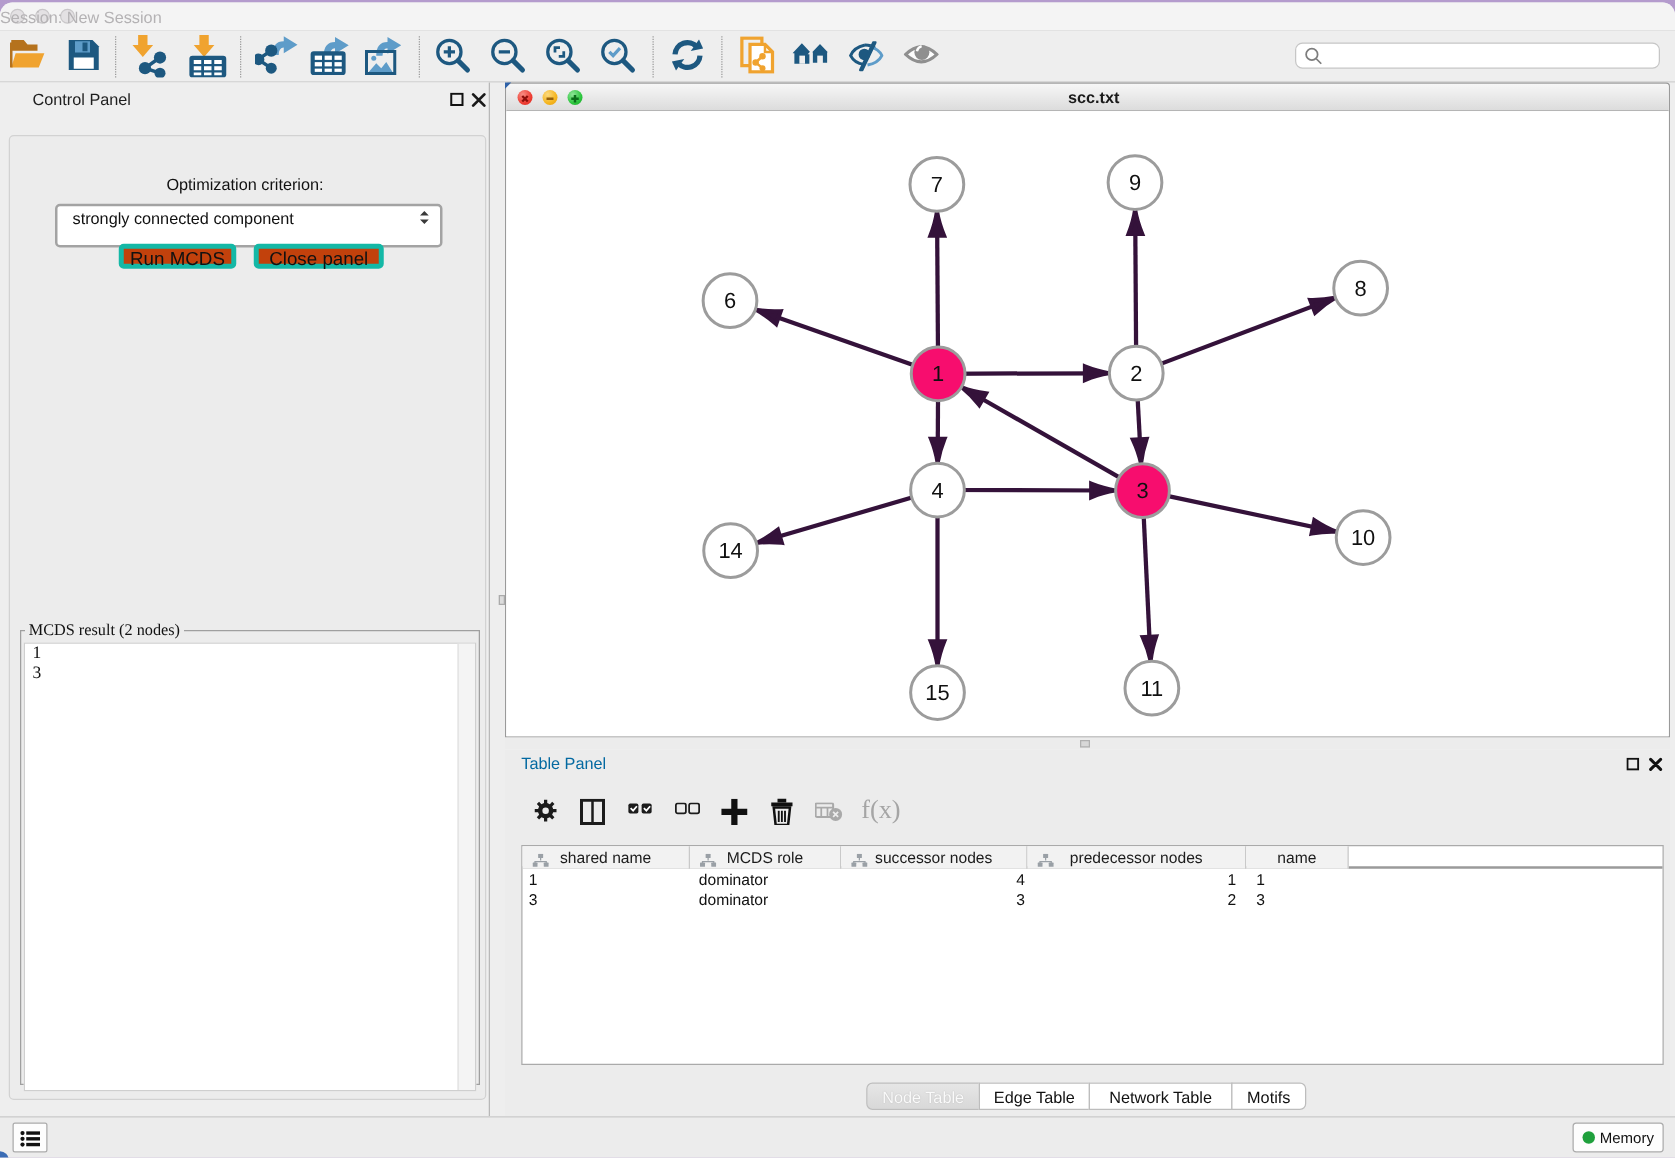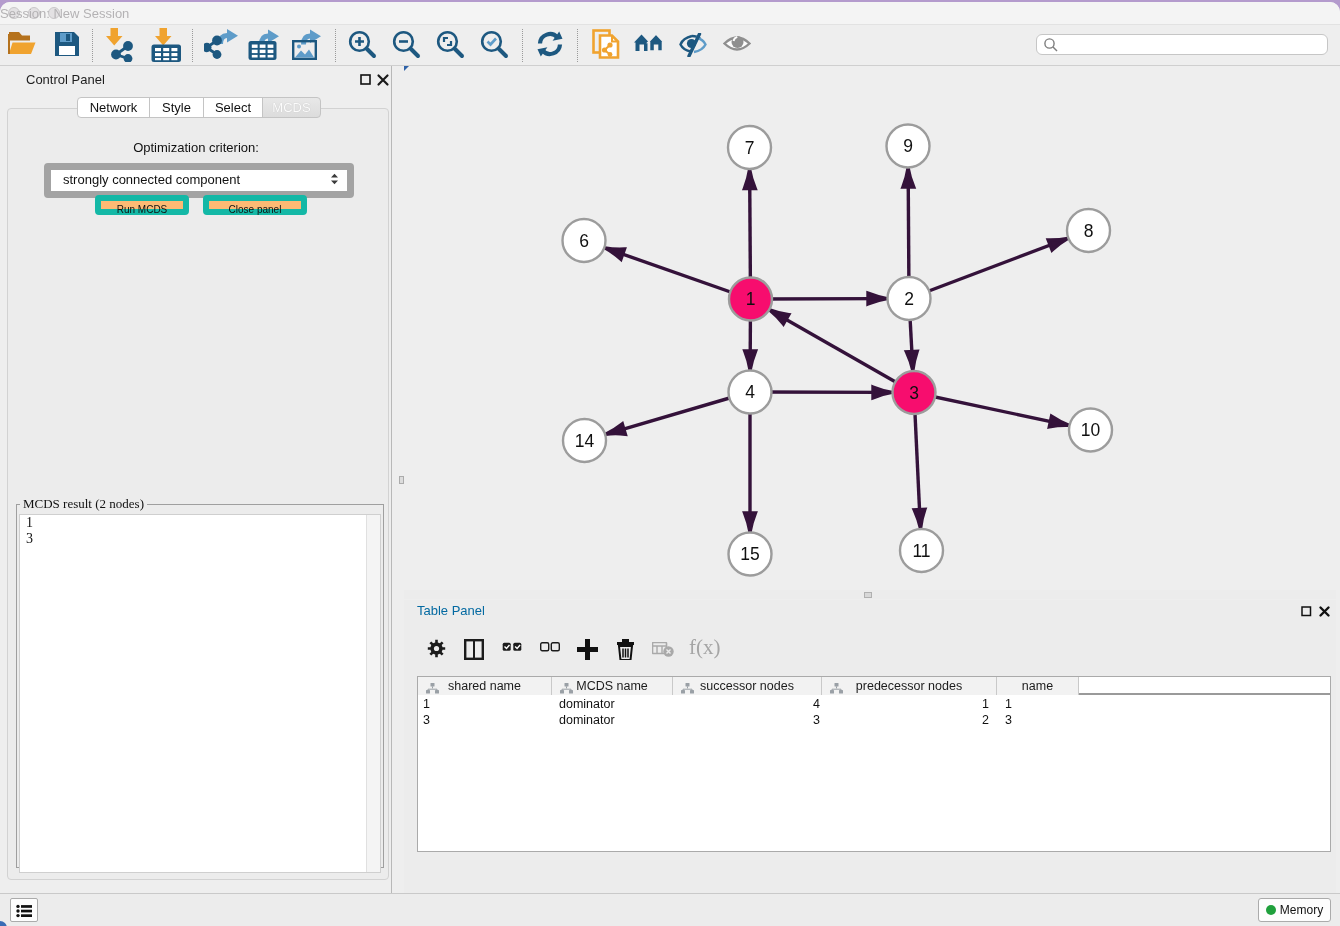--- a/index.html
+++ b/index.html
@@ -7,22 +7,22 @@
 .graycirc { position:absolute; top:5px; width:12px; height:12px; border-radius:50%; background:#e3e1e3; border:1px solid #c9c7c9; }
 #wintitle { position:absolute; top:4px; width:100%; text-align:left; font-size:13px; color:#b4b2b4; }
 #toolbar { position:absolute; left:0; top:23px; width:100%; height:41px; background:#eeeeee; border-bottom:1px solid #cfcfcf; }
 .vsep { position:absolute; top:4px; height:33px; width:0; border-left:1px dotted #9a9a9a; }
 #searchbox { position:absolute; left:1036px; top:9px; width:292px; height:21px; background:#fff; border:1px solid #c6c6c6; border-radius:6px; }
 #cp { position:absolute; left:0; top:64px; width:392px; height:827px; background:#eeeeee; border-right:1px solid #b8b8b8; }
 #cp-pane { position:absolute; left:7px; top:42px; width:382px; height:772px; background:#ececec; border:1px solid #d2d2d2; border-radius:4px; }
 #cp-tabs { position:absolute; left:0; top:31px; width:392px; height:21px; }
 .tab { position:absolute; top:0; height:21px; background:#fff; border:1px solid #c4c4c4; font-size:13px; text-align:center; line-height:20px; color:#111; margin-left:-1px; }
 .tabsel { background:linear-gradient(#e8e8e8,#dcdcdc); color:#fcfcfc; text-shadow:0 0 1px #b5b5b5; }
-#dropdown { position:absolute; left:44px; top:97px; width:310px; height:35px; background:#fff; border:7px solid #a3a3a3; border-radius:4px; font-size:13px; color:#111; padding:2px 0 0 12px; }
-.btn { position:absolute; height:20px; background:#fdba74; border:6px solid #14b8a6; border-radius:4px; font-size:10px; color:#111; text-align:center; line-height:18px; }
+#dropdown { position:absolute; left:44px; top:97px; width:310px; height:35px; background:#fff; border:2px solid #a3a3a3; border-radius:4px; font-size:13px; color:#111; padding:2px 0 0 12px; }
+.btn { position:absolute; height:20px; background:#c2410c; border:4px solid #14b8a6; border-radius:4px; font-size:15px; color:#111; text-align:center; line-height:18px; }
 #mcds { position:absolute; left:16px; top:430px; width:368px; height:372px; border:1px solid #9f9f9f;font-family:Liberation Serif, serif; }
 #mcds legend { font-size:13px; color:#111; margin-left:3px; padding:0 3px; }
 #mcds-list { position:absolute; left:2px; top:2px; width:362px; height:359px; background:#fff; border:1px solid #cfcfcf; font-size:14px; color:#111; padding:0 0 0 6px; line-height:16px; }
 #netwin { position:absolute; left:404px; top:64px; width:932px; height:524px; border:1px solid #9a9a9a; border-radius:3px 3px 0 0; background:#fff; }
 #nettitle { position:absolute; left:0; top:0; width:100%; height:22px; background:linear-gradient(#f7f7f7,#dcdcdc); border-bottom:1px solid #b5b5b5; border-radius:3px 3px 0 0; }
 .tl { position:absolute; top:5px; width:12px; height:12px; border-radius:50%; }
 #nettext { position:absolute; width:100%; text-align:center; top:3px; padding-left:10px; font-size:13px; font-weight:bold; color:#1a1a1a; }
 #canvas { position:absolute; left:0; top:22px; width:930px; height:500px; background:#fff; }
 #tp { position:absolute; left:404px; top:598px; width:932px; height:293px; background:#ececec; }
 #tbl { position:absolute; left:13px; top:76px; width:914px; height:176px; background:#fff; border:1px solid #aaaaaa; }
@@ -174,38 +174,47 @@
 </div>
  <div id="cp">
   <div style="position:absolute;left:26px;top:6px;font-size:13px;color:#1e1e1e">Control Panel</div>
   <svg style="position:absolute;left:360px;top:8px" width="12" height="12">
         <rect x="1" y="1" width="9" height="9" fill="none" stroke="#111" stroke-width="1.6"></rect>
       </svg>
   <svg style="position:absolute;left:376px;top:7px" width="14" height="14" viewBox="0 0 14 14">
         <path d="M2.5 2.5 L11.5 11.5 M11.5 2.5 L2.5 11.5" stroke="#1a1a1a" stroke-width="2.2" stroke-linecap="round"></path>
       </svg>
   <div id="cp-pane"></div>
-  <div id="cp-tabs">
-    <div class="tab" style="left:78px;width:73px;border-radius:4px 0 0 4px">Network</div>
-    <div class="tab" style="left:150px;width:55px">Style</div>
-    <div class="tab" style="left:204px;width:60px">Select</div>
-    <div class="tab tabsel" style="left:263px;width:59px;border-radius:0 4px 4px 0">MCDS</div>
-  </div>
   <div style="position:absolute;left:0;top:74px;width:392px;text-align:center;font-size:13px;color:#111">Optimization criterion:</div>
   <div id="dropdown">strongly connected component
     <svg style="position:absolute;right:8px;top:3px" width="9" height="12" viewBox="0 0 9 12">
           <path d="M1 4.4 L4.5 0.8 L8 4.4 z M1 7.6 L4.5 11.2 L8 7.6 z" fill="#3a3a3a"></path>
         </svg>
   </div>
   <div class="btn" style="left:95px;top:129px;width:94px">Run MCDS</div>
   <div class="btn" style="left:203px;top:129px;width:104px">Close panel</div>
   <fieldset id="mcds">
         <legend>MCDS result (2 nodes)</legend>
     <div id="mcds-list">1<br>3<div style="position:absolute;right:0;top:0;width:14px;height:100%;background:#f4f4f4;border-left:1px solid #e0e0e0"></div></div>
   </fieldset>
+</div>
+ <div id="netwin">
+ <div id="nettitle">
+   <span class="tl" style="left:9px;background:radial-gradient(circle at 35% 30%,#f88e84,#ee3d33 60%,#d8281e)"><svg width="12" height="12" viewBox="0 0 12 12">
+            <path d="M3.8 3.8 L8.2 8.2 M8.2 3.8 L3.8 8.2" stroke="#8c0f0a" stroke-width="1.9"></path>
+          </svg></span>
+   <span class="tl" style="left:29px;background:radial-gradient(circle at 35% 30%,#fcd97e,#f5b51e 60%,#e09c12)"><svg width="12" height="12" viewBox="0 0 12 12">
+            <path d="M3.2 6 h5.6" stroke="#95600b" stroke-width="2"></path>
+          </svg></span>
+   <span class="tl" style="left:49px;background:radial-gradient(circle at 35% 30%,#8ee598,#2cc63d 60%,#1da32c)"><svg width="12" height="12" viewBox="0 0 12 12">
+            <path d="M6 3 v6 M3 6 h6" stroke="#0b6e1a" stroke-width="2"></path>
+          </svg></span>
+   <span id="nettext">scc.txt</span>
+ </div>
+ <div id="canvas"></div>
 </div>
 <svg id="graph" width="930" height="500" style="position:absolute;left:405px;top:88px">
 <g stroke="#34123a" stroke-width="3.4" fill="#34123a">
 <line x1="345.5" y1="209.0" x2="344.7" y2="88.5"></line>
 <path d="M344.6 79.5 Q346.1 88.5 350.2 98.5 L339.4 98.5 Q343.3 88.5 344.6 79.5 Z"></path>
 <line x1="345.5" y1="209.0" x2="208.2" y2="160.8"></line>
 <path d="M199.8 157.8 Q208.7 159.5 219.5 159.0 L215.9 169.2 Q207.8 162.1 199.8 157.8 Z"></path>
 <line x1="345.5" y1="209.0" x2="473.0" y2="208.6"></line>
 <path d="M482.0 208.6 Q473.0 210.0 463.0 214.0 L463.0 203.2 Q473.0 207.2 482.0 208.6 Z"></path>
 <line x1="345.5" y1="209.0" x2="345.2" y2="271.0"></line>
@@ -307,21 +316,21 @@
                   <path d="M6.5 3.4 v2 M2 9 v-2.8 h9 v2.8" stroke="#9aa0a6" fill="none"></path>
                 </g>
               </svg></span><span>shared name</span></div>
      <div class="th" style="left:134px;width:121px"><span style="position:absolute;left:8px;top:4px"><svg width="13" height="11" viewBox="0 0 13 11">
                 <g fill="#9aa0a6">
                   <rect x="4.5" y="0" width="4" height="3.4" rx="0.5"></rect>
                   <rect x="0" y="7" width="4" height="3.4" rx="0.5"></rect>
                   <rect x="9" y="7" width="4" height="3.4" rx="0.5"></rect>
                   <path d="M6.5 3.4 v2 M2 9 v-2.8 h9 v2.8" stroke="#9aa0a6" fill="none"></path>
                 </g>
-              </svg></span><span>MCDS name</span></div>
+              </svg></span><span>MCDS role</span></div>
      <div class="th" style="left:255px;width:149px"><span style="position:absolute;left:8px;top:4px"><svg width="13" height="11" viewBox="0 0 13 11">
                 <g fill="#9aa0a6">
                   <rect x="4.5" y="0" width="4" height="3.4" rx="0.5"></rect>
                   <rect x="0" y="7" width="4" height="3.4" rx="0.5"></rect>
                   <rect x="9" y="7" width="4" height="3.4" rx="0.5"></rect>
                   <path d="M6.5 3.4 v2 M2 9 v-2.8 h9 v2.8" stroke="#9aa0a6" fill="none"></path>
                 </g>
               </svg></span><span>successor nodes</span></div>
      <div class="th" style="left:404px;width:175px"><span style="position:absolute;left:8px;top:4px"><svg width="13" height="11" viewBox="0 0 13 11">
                 <g fill="#9aa0a6">
@@ -341,20 +350,26 @@
           <span style="left:587px">1</span>
         </div>
    <div class="trow" style="top:35px">
           <span style="left:5px">3</span>
           <span style="left:141px">dominator</span>
           <span style="left:255px;width:147px;text-align:right">3</span>
           <span style="left:404px;width:167px;text-align:right">2</span>
           <span style="left:587px">3</span>
         </div>
  </div>
+ <div id="btabs">
+   <div class="btab tabsel" style="left:0;width:91px;border-radius:5px 0 0 5px">Node Table</div>
+   <div class="btab" style="left:90px;width:89px">Edge Table</div>
+   <div class="btab" style="left:178px;width:115px">Network Table</div>
+   <div class="btab" style="left:292px;width:60px;border-radius:0 5px 5px 0">Motifs</div>
+ </div>
 </div>
  <div id="status">
  <div id="listbtn"><svg width="16" height="14" viewBox="0 0 16 14">
           <g fill="#111">
             <circle cx="2" cy="2.4" r="1.7"></circle>
             <circle cx="2" cy="7" r="1.7"></circle>
             <circle cx="2" cy="11.6" r="1.7"></circle>
             <rect x="5" y="1.1" width="11" height="2.7"></rect>
             <rect x="5" y="5.7" width="11" height="2.7"></rect>
             <rect x="5" y="10.3" width="11" height="2.7"></rect>

